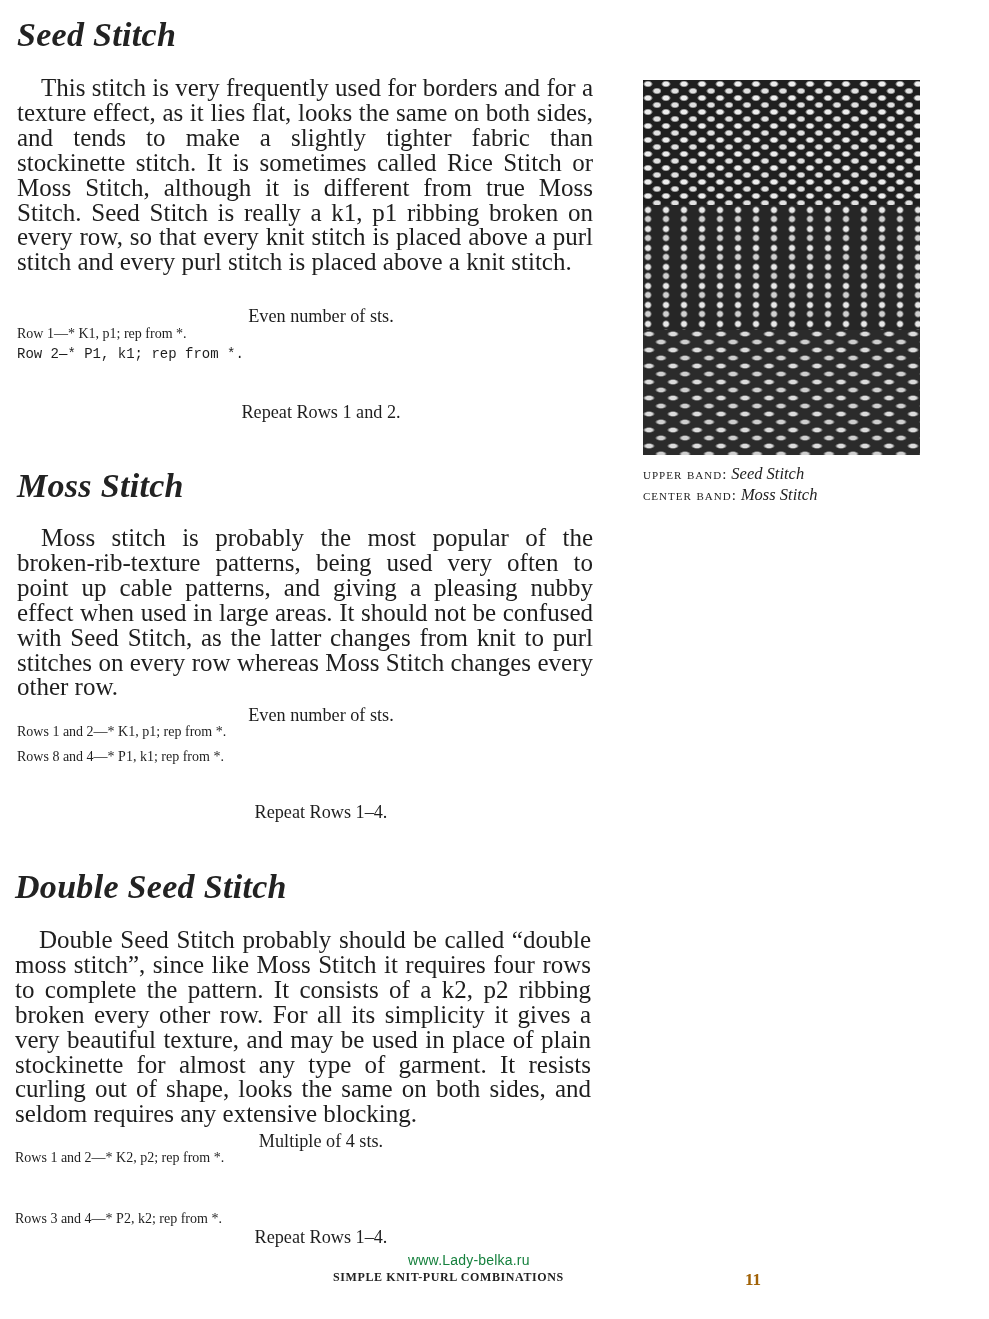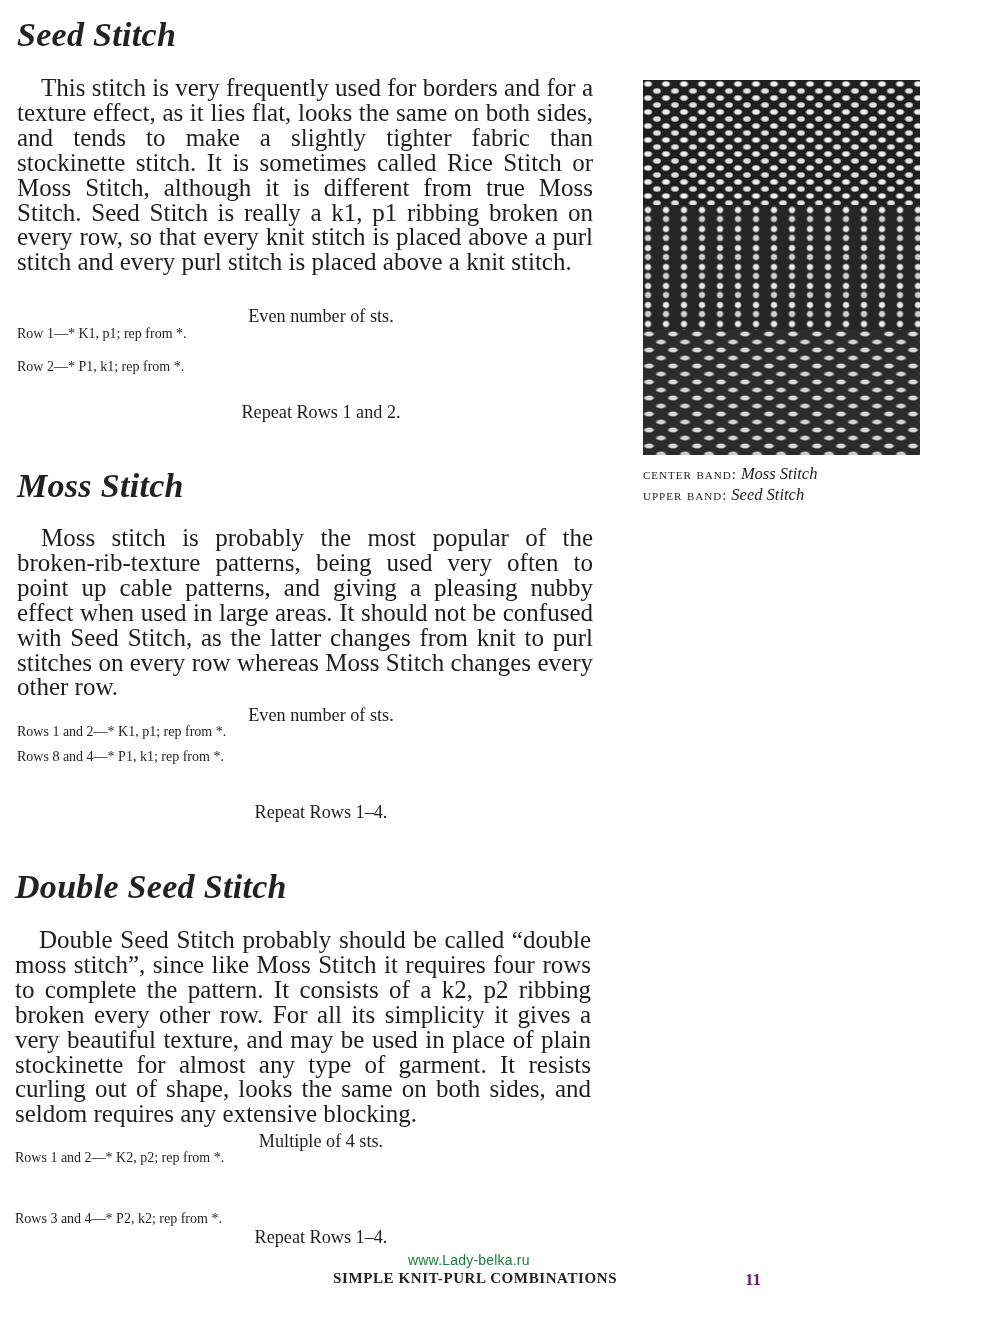--- a/index.html
+++ b/index.html
@@ -143,46 +143,46 @@
     font-size: 14px;
     color: #15803d;
     letter-spacing: 0.2px;
   }
   .footer-title {
     position: absolute;
     left: 333px;
     top: 1270px;
     font-family: "Liberation Serif", "DejaVu Serif", serif;
     font-weight: bold;
-    font-size: 15px;
+    font-size: 12px;
     letter-spacing: 0.6px;
     color: #222;
     white-space: nowrap;
   }
   .page-number {
     position: absolute;
     left: 745px;
     top: 1270px;
     font-family: "Liberation Serif", "DejaVu Serif", serif;
     font-weight: bold;
     font-size: 17px;
-    color: #701a75;
+    color: #a16207;
   }
 </style>
 </head>
 <body>
 
 <div class="left-col">
 
   <section class="section" style="top:0;">
     <h2 class="section-title" style="top:16px;">Seed Stitch</h2>
     <p class="para" style="top:76px;">This stitch is very frequently used for borders and for a tex­ture effect, as it lies flat, looks the same on both sides, and tends to make a slightly tighter fabric than stockinette stitch. It is sometimes called Rice Stitch or Moss Stitch, although it is dif­ferent from true Moss Stitch. Seed Stitch is really a k1, p1 rib­bing broken on every row, so that every knit stitch is placed above a purl stitch and every purl stitch is placed above a knit stitch.</p>
     <p class="centered-line" style="top:288px;">Even number of sts.</p>
     <p class="row-line" style="top:322px;">Row 1—* K1, p1; rep from *.</p>
-    <p class="row-line" style="top:355px;">Row 2—* P1, k1; rep from *.</p>
+    <p class="row-line" style="top:342px;font-family:Liberation Mono, monospace;">Row 2—* P1, k1; rep from *.</p>
     <p class="centered-line" style="top:384px;">Repeat Rows 1 and 2.</p>
   </section>
 
   <section class="section" style="top:0;">
     <h2 class="section-title" style="top:467px;">Moss Stitch</h2>
     <p class="para" style="top:526px;">Moss stitch is probably the most popular of the broken-rib-texture patterns, being used very often to point up cable pat­terns, and giving a pleasing nubby effect when used in large areas. It should not be confused with Seed Stitch, as the latter changes from knit to purl stitches on every row whereas Moss Stitch changes every other row.</p>
     <p class="centered-line" style="top:687px;">Even number of sts.</p>
     <p class="row-line" style="top:720px;">Rows 1 and 2—* K1, p1; rep from *.</p>
     <p class="row-line" style="top:745px;">Rows 8 and 4—* P1, k1; rep from *.</p>
     <p class="centered-line" style="top:784px;">Repeat Rows 1–4.</p>
@@ -199,24 +199,24 @@
 </div>
 
 <div class="photo" title="knitted swatch showing seed, moss and double seed stitch bands">
   <div class="band upper"></div>
   <div class="band center"></div>
   <div class="band lower"></div>
 </div>
 
 <div class="caption">
   <div class="caption-line">
+    <span class="caption-label">UPPER BAND:</span>
+    <span class="caption-value">Seed Stitch</span>
+  </div>
+  <div class="caption-line">
     <span class="caption-label">CENTER BAND:</span>
     <span class="caption-value">Moss Stitch</span>
   </div>
-  <div class="caption-line">
-    <span class="caption-label">UPPER BAND:</span>
-    <span class="caption-value">Seed Stitch</span>
-  </div>
 </div>
 
 <div class="watermark">www.Lady-belka.ru</div>
 <div class="footer-title">SIMPLE KNIT-PURL COMBINATIONS</div>
 <div class="page-number">11</div>
 
 </body></html>

